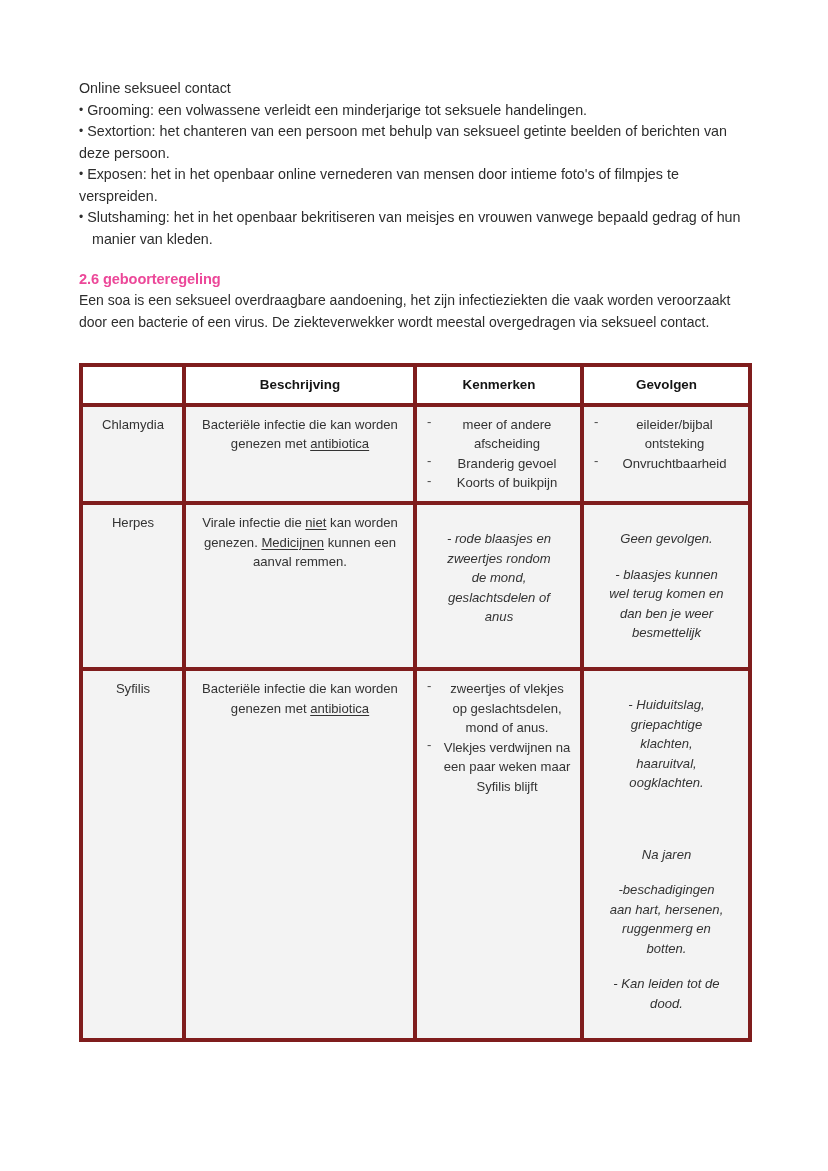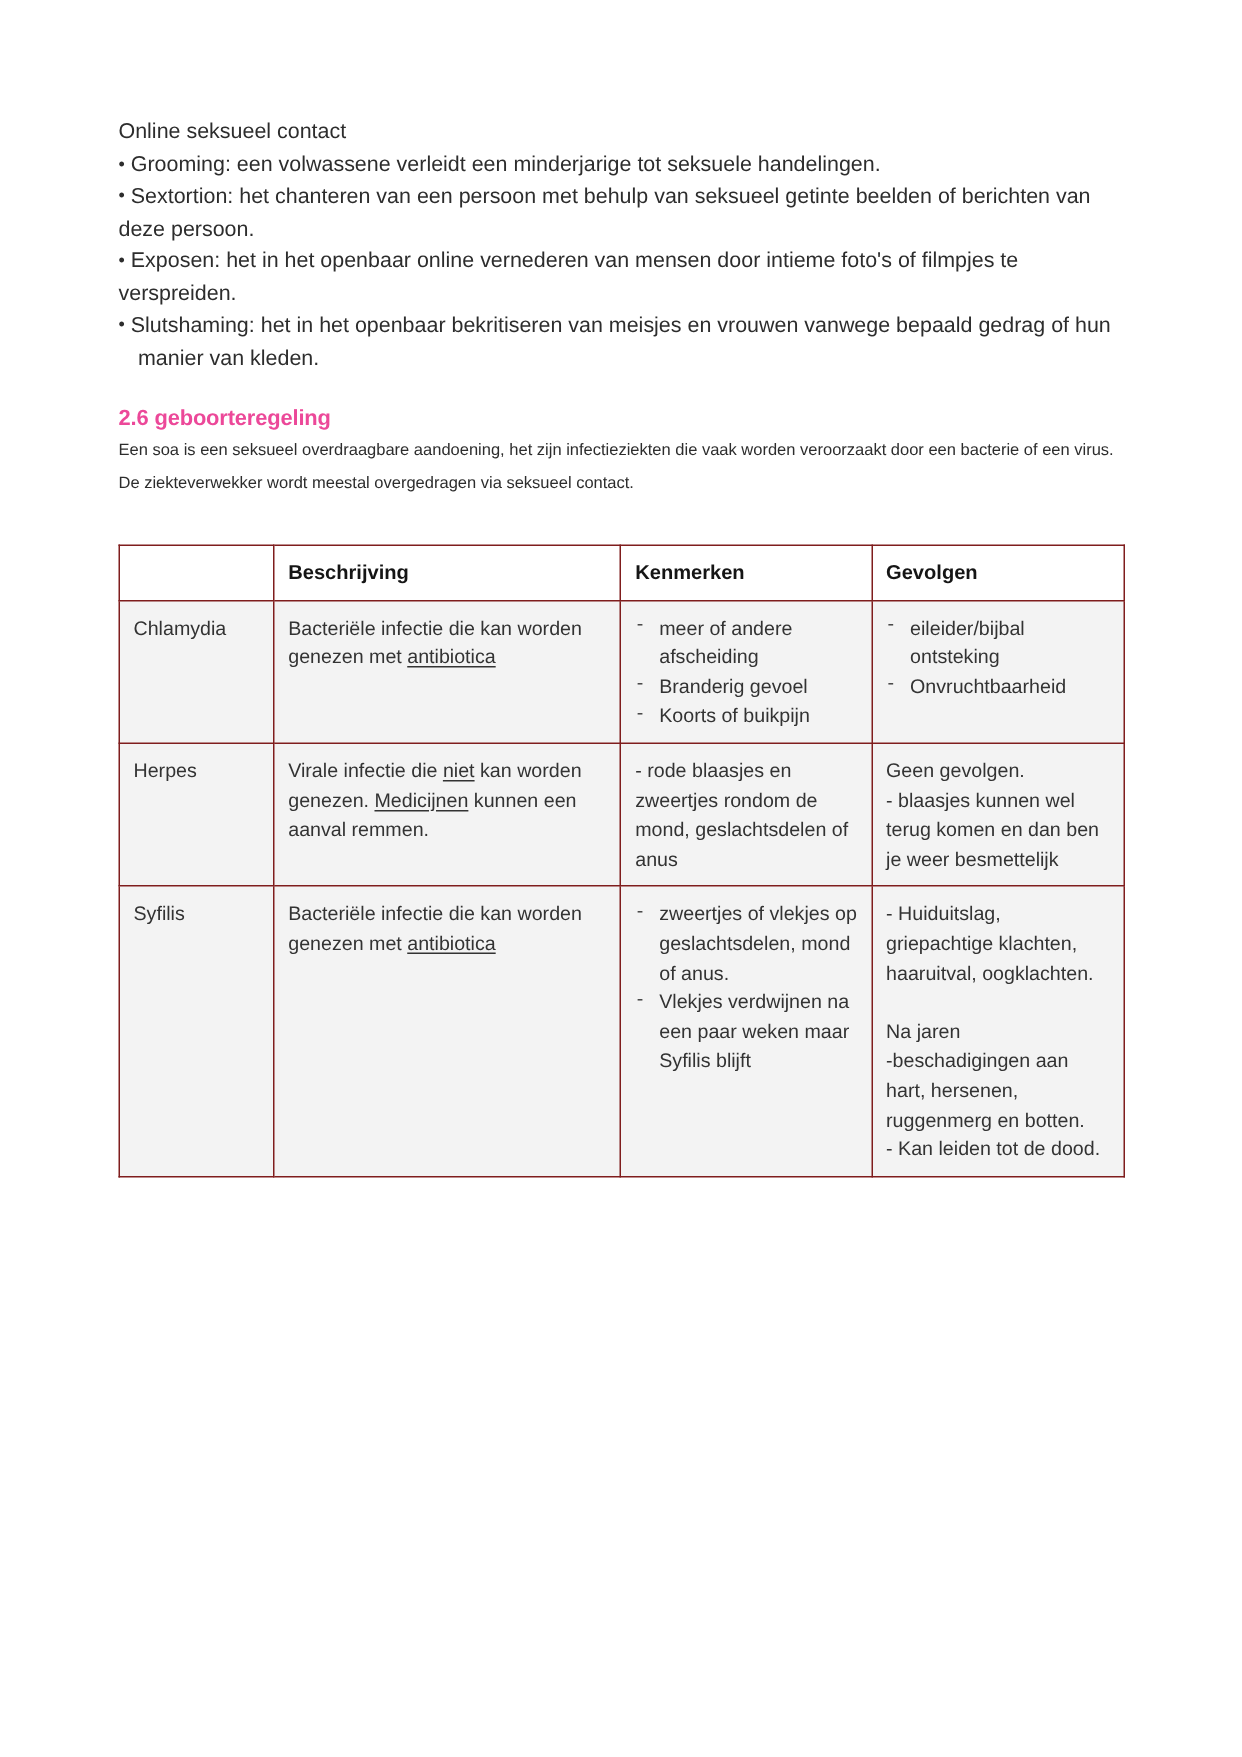--- a/index.html
+++ b/index.html
@@ -47,42 +47,42 @@
   
   h2.section-heading {
     font-size: 14.6px;
     font-weight: bold;
     margin: 19px 0 0 0;
     line-height: 21px;
     color: #ec4899;
     letter-spacing: -0.1px;
   }
   .body-para {
-    font-size: 11px;
+    font-size: 14px;
     line-height: 21.5px;
     margin: 0;
     color: #2d2d2d;
   }
 
   
   table.soa-table {
     margin-top: 30px;
     border-collapse: collapse;
     width: 671px;
     table-layout: fixed;
   }
   table.soa-table td,
   table.soa-table th {
-    border: 1px solid #7f1d1d;
+    border: 4px solid #7f1d1d;
     vertical-align: top;
     padding: 8px 8px 8px 9px;
     font-size: 13.1px;
     line-height: 19.6px;
     color: #333333;
-    text-align: left;
+    text-align: center;
     font-weight: normal;
   }
   table.soa-table thead th {
     background: #ffffff;
     font-weight: bold;
     font-size: 13.4px;
     color: #151515;
     padding-top: 8px;
     padding-bottom: 8px;
     height: 18px;
@@ -113,21 +113,22 @@
     margin: 0 0 0 0;
   }
   ul.dashlist li::before {
     content: "-";
     position: absolute;
     left: 1px;
     top: -2.5px;
     color: #4a4a4a;
   }
   .plainlines p {
-    margin: 0;
+    margin: 16px;
+    font-style: italic;
   }
   .spacer-line {
     height: 19.6px;
   }
   u { text-decoration: underline; text-underline-offset: 1.5px; }
 </style>
 </head>
 <body>
 
 <div class="page">

